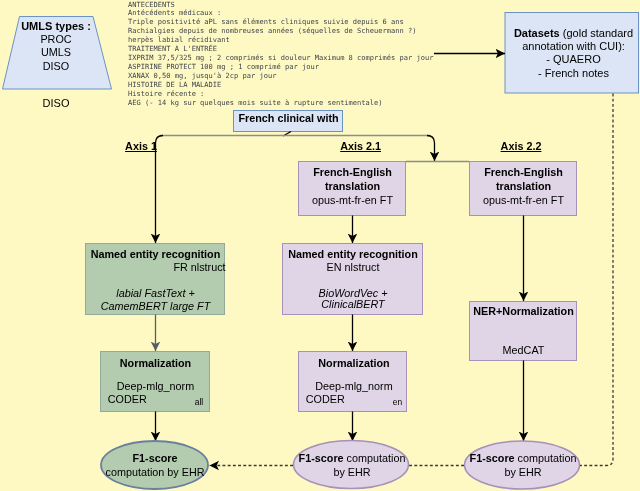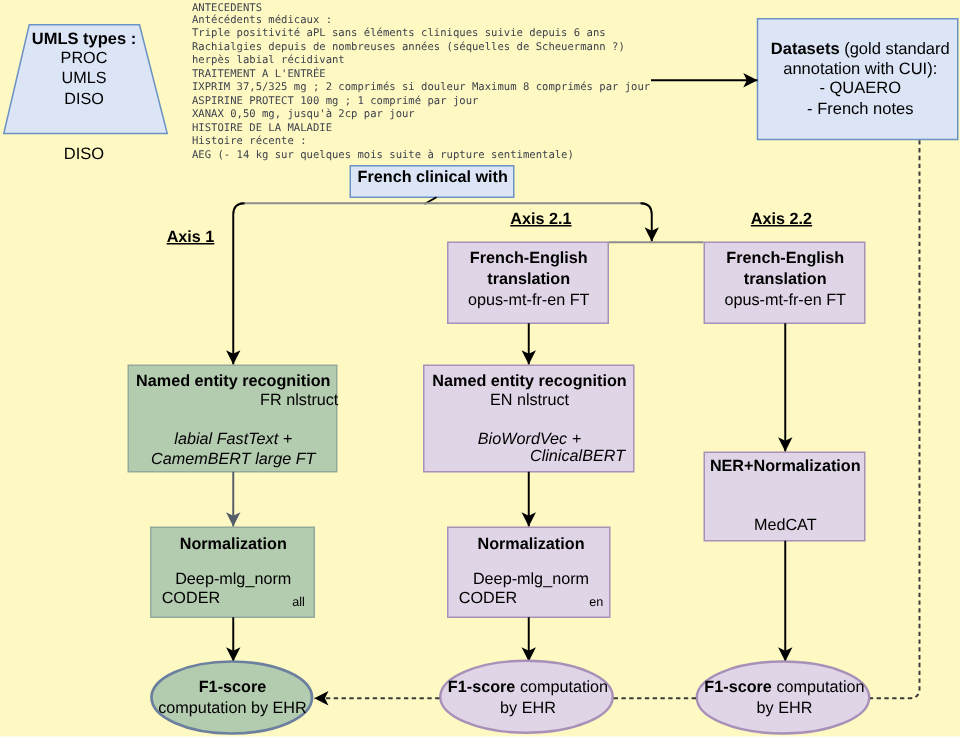--- a/index.html
+++ b/index.html
@@ -101,41 +101,41 @@
     <div class="lbl" style="left:17px;top:59.6px;width:78px;font-size:10.8px;">DISO</div>
     <div class="lbl" style="left:17px;top:72.8px;width:78px;font-size:11px;margin-top:24px;">DISO</div>
 
     <div class="lbl b" style="left:234px;top:112px;width:109px;font-size:10.8px;">French clinical with</div>
 
     <div class="lbl" style="left:497.5px;top:26.7px;width:152px;font-size:11px;white-space:nowrap;"><span class="b">Datasets</span> <span>(gold standard</span></div>
     <div class="lbl" style="left:497.5px;top:40px;width:152px;font-size:11px;white-space:nowrap;">annotation with CUI):</div>
     <div class="lbl" style="left:497.5px;top:53.3px;width:152px;font-size:11px;white-space:nowrap;">- QUAERO</div>
     <div class="lbl" style="left:497.5px;top:66.6px;width:152px;font-size:11px;white-space:nowrap;">- French notes</div>
 
-    <div class="lbl b" style="left:97px;top:140px;width:60px;font-size:10.8px;text-decoration:underline;margin-top:12px;">Axis 1</div>
+    <div class="lbl b" style="left:111px;top:140px;width:60px;font-size:10.8px;text-decoration:underline;">Axis 1</div>
     <div class="lbl b" style="left:321px;top:140px;width:60px;font-size:10.8px;text-decoration:underline;text-align:right;">Axis 2.1</div>
     <div class="lbl b" style="left:491px;top:140px;width:60px;font-size:10.8px;text-decoration:underline;">Axis 2.2</div>
 
     <div class="lbl b" style="left:299px;top:166px;width:107px;font-size:10.8px;">French-English</div>
     <div class="lbl b" style="left:299px;top:180px;width:107px;font-size:10.8px;">translation</div>
     <div class="lbl" style="left:299px;top:194px;width:107px;font-size:10.8px;">opus-mt-fr-en FT</div>
 
     <div class="lbl b" style="left:470px;top:166px;width:107px;font-size:10.8px;">French-English</div>
     <div class="lbl b" style="left:470px;top:180px;width:107px;font-size:10.8px;">translation</div>
     <div class="lbl" style="left:470px;top:194px;width:107px;font-size:10.8px;">opus-mt-fr-en FT</div>
 
     <div class="lbl b" style="left:86px;top:248px;width:139px;font-size:10.8px;">Named entity recognition</div>
     <div class="lbl" style="left:86px;top:260.5px;width:139px;font-size:10.8px;margin-left:44px;">FR nlstruct</div>
     <div class="lbl it" style="left:86px;top:287px;width:139px;font-size:10.8px;">labial FastText +</div>
     <div class="lbl it" style="left:86px;top:300px;width:139px;font-size:10.8px;font-style:italic;">CamemBERT large FT</div>
 
     <div class="lbl b" style="left:283px;top:248px;width:140px;font-size:10.8px;">Named entity recognition</div>
     <div class="lbl" style="left:283px;top:260.5px;width:140px;font-size:10.8px;">EN nlstruct</div>
     <div class="lbl it" style="left:283px;top:287px;width:140px;font-size:10.8px;">BioWordVec +</div>
-    <div class="lbl it" style="left:283px;top:298px;width:140px;font-size:10.8px;padding-left:32px;">ClinicalBERT</div>
+    <div class="lbl it" style="left:283px;top:298px;width:140px;font-size:10.8px;">ClinicalBERT</div>
 
     <div class="lbl b" style="left:470px;top:304.5px;width:107px;font-size:10.8px;">NER+Normalization</div>
     <div class="lbl" style="left:470px;top:344px;width:107px;font-size:10.8px;">MedCAT</div>
 
     <div class="lbl b" style="left:101px;top:357px;width:109px;font-size:10.8px;">Normalization</div>
     <div class="lbl" style="left:101px;top:380px;width:109px;font-size:10.8px;">Deep-mlg_norm</div>
     <div class="lbl" style="left:101px;top:393px;width:109px;font-size:10.8px;"><span>CODER</span><sub>all</sub></div>
 
     <div class="lbl b" style="left:299px;top:357px;width:110px;font-size:10.8px;">Normalization</div>
     <div class="lbl" style="left:299px;top:380px;width:110px;font-size:10.8px;">Deep-mlg_norm</div>

